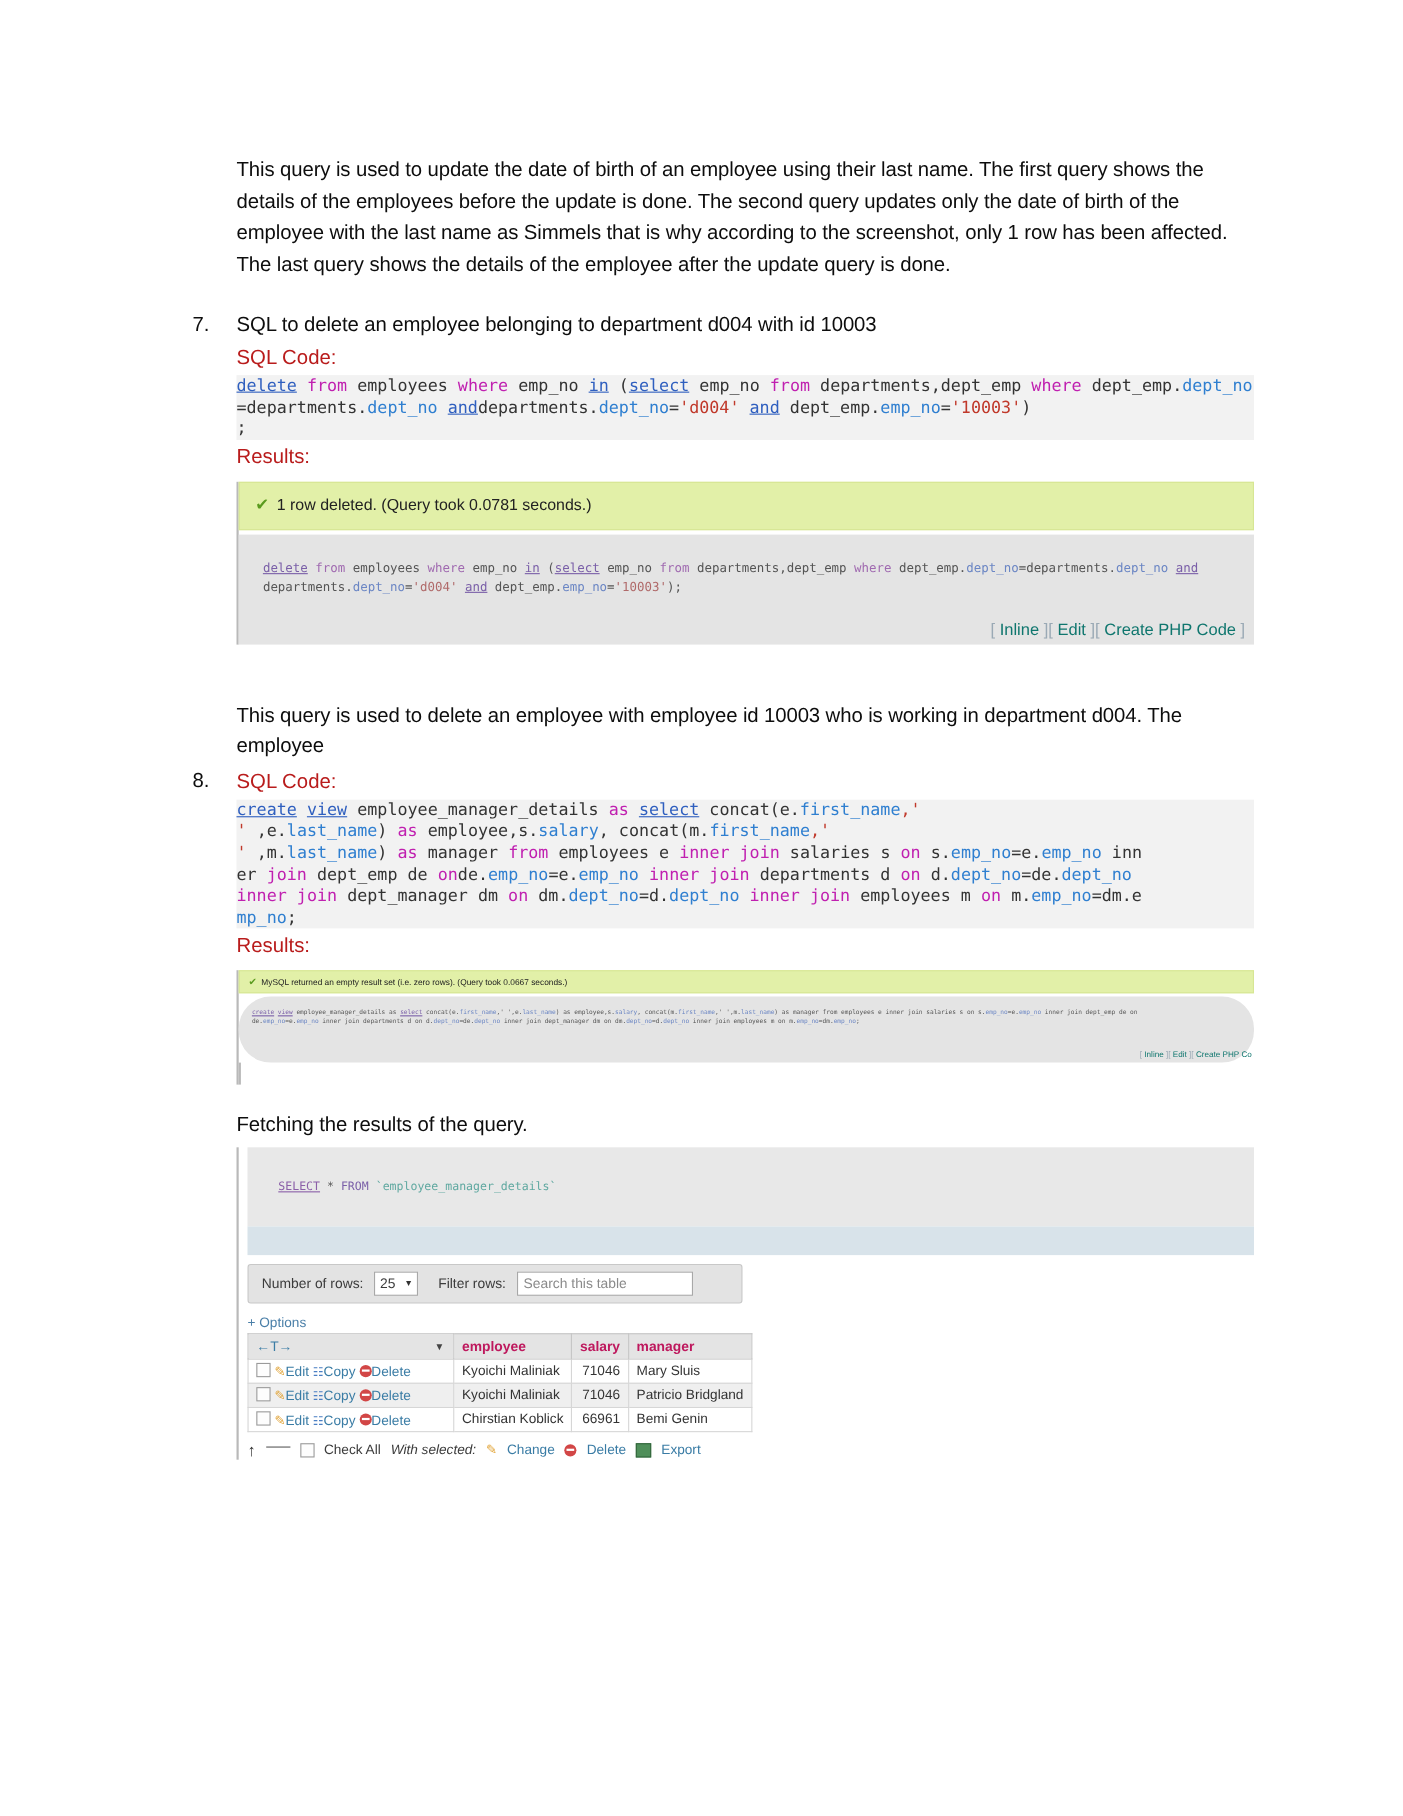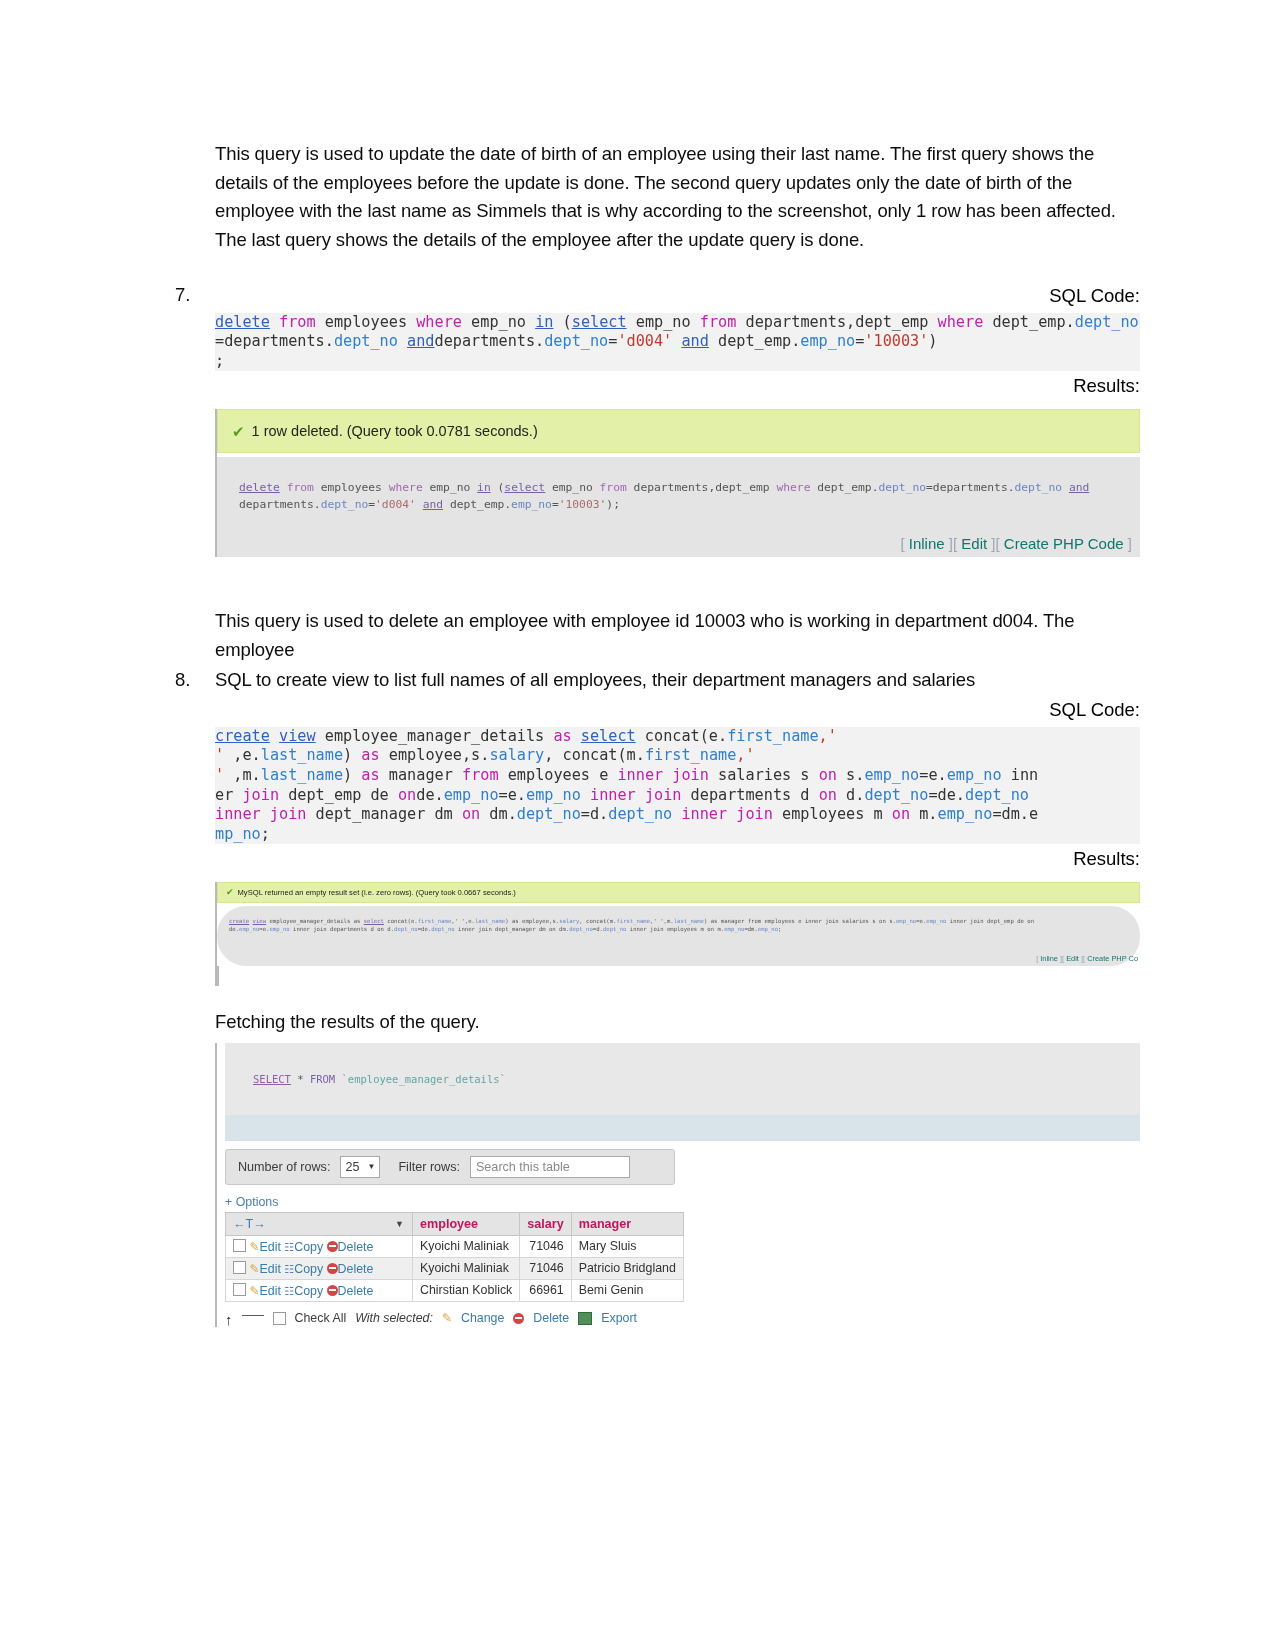--- a/index.html
+++ b/index.html
@@ -53,23 +53,22 @@
   }
   .listbody .heading {
     font-size: 18.5px;
     line-height: 28.7px;
     color: #0d0d0d;
     letter-spacing: -0.1px;
   }
   .label {
     font-size: 18.5px;
     line-height: 28.7px;
-    color: #000000;
+    color: #b91c1c;
     margin-top: 1px;
-    text-align: right;
   }
 
   
   .sqlcode {
     font-family: "DejaVu Sans Mono", monospace;
     font-size: 15.2px;
     line-height: 19.6px;
     color: #333333;
     background: #f2f2f2;
     white-space: pre-wrap;
@@ -328,20 +327,21 @@
 <body>
 
 <div class="page">
   <div class="content">
 
     <p class="para">This query is used to update the date of birth of an employee using their last name. The first query shows the details of the employees before the update is done. The second query updates only the date of birth of the employee with the last name as Simmels that is why according to the screenshot, only 1 row has been affected. The last query shows the details of the employee after the update query is done.</p>
 
     <div class="listitem">
       <div class="listnum">7.</div>
       <div class="listbody">
+        <div class="heading">SQL to delete an employee belonging to department d004 with id 10003</div>
         <div class="label">SQL Code:</div>
 
         <div class="sqlcode"><span class="kw-u">delete</span> <span class="kw-m">from</span> <span class="plain">employees</span> <span class="kw-m">where</span> <span class="plain">emp_no</span> <span class="kw-u">in</span> <span class="plain">(</span><span class="kw-u">select</span> <span class="plain">emp_no</span> <span class="kw-m">from</span> <span class="plain">departments,dept_emp</span> <span class="kw-m">where</span> <span class="plain">dept_emp.</span><span class="ident">dept_no</span><span class="plain">=departments.</span><span class="ident">dept_no</span> <span class="kw-u">and</span><span class="plain">departments.</span><span class="ident">dept_no</span><span class="plain">=</span><span class="str">'d004'</span> <span class="kw-u">and</span> <span class="plain">dept_emp.</span><span class="ident">emp_no</span><span class="plain">=</span><span class="str">'10003'</span><span class="plain">)</span>
 <span class="plain">;</span></div>
 
         <div class="label">Results:</div>
 
         <div class="pma" id="block1">
           <div class="pma-inner">
             <div class="pma-success">
@@ -355,21 +355,20 @@
           </div>
         </div>
 
         <p class="para" style="margin-left:0; margin-top:50px;">This query is used to delete an employee with employee id 10003 who is working in department d004. The employee</p>
       </div>
     </div>
 
     <div class="listitem" style="margin-top:2px;">
       <div class="listnum">8.</div>
       <div class="listbody">
-        <div class="heading">SQL to create view to list full names of all employees, their department managers and salaries</div>
         <div class="label">SQL Code:</div>
 
         <div class="sqlcode"><span class="kw-u">create</span> <span class="kw-u">view</span> <span class="plain">employee_manager_details</span> <span class="kw-m">as</span> <span class="kw-u">select</span> <span class="plain">concat(e.</span><span class="ident">first_name</span><span class="str">,'</span>
 <span class="str">'</span> <span class="plain">,e.</span><span class="ident">last_name</span><span class="plain">)</span> <span class="kw-m">as</span> <span class="plain">employee,s.</span><span class="ident">salary</span><span class="plain">,</span> <span class="plain">concat(m.</span><span class="ident">first_name</span><span class="str">,'</span>
 <span class="str">'</span> <span class="plain">,m.</span><span class="ident">last_name</span><span class="plain">)</span> <span class="kw-m">as</span> <span class="plain">manager</span> <span class="kw-m">from</span> <span class="plain">employees e</span> <span class="kw-m">inner join</span> <span class="plain">salaries s</span> <span class="kw-m">on</span> <span class="plain">s.</span><span class="ident">emp_no</span><span class="plain">=e.</span><span class="ident">emp_no</span> <span class="plain">inn</span>
 <span class="plain">er</span> <span class="kw-m">join</span> <span class="plain">dept_emp de</span> <span class="kw-m">on</span><span class="plain">de.</span><span class="ident">emp_no</span><span class="plain">=e.</span><span class="ident">emp_no</span> <span class="kw-m">inner join</span> <span class="plain">departments d</span> <span class="kw-m">on</span> <span class="plain">d.</span><span class="ident">dept_no</span><span class="plain">=de.</span><span class="ident">dept_no</span>
 <span class="kw-m">inner join</span> <span class="plain">dept_manager dm</span> <span class="kw-m">on</span> <span class="plain">dm.</span><span class="ident">dept_no</span><span class="plain">=d.</span><span class="ident">dept_no</span> <span class="kw-m">inner join</span> <span class="plain">employees m</span> <span class="kw-m">on</span> <span class="plain">m.</span><span class="ident">emp_no</span><span class="plain">=dm.e</span>
 <span class="ident">mp_no</span><span class="plain">;</span></div>
 
         <div class="label">Results:</div>

